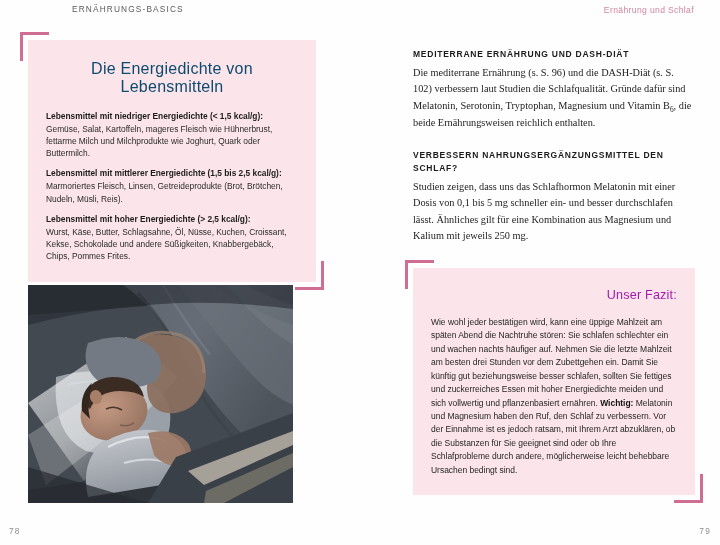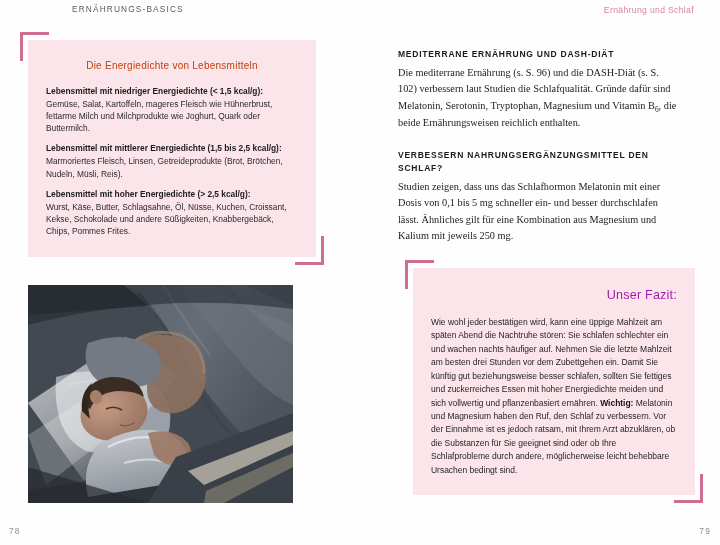--- a/index.html
+++ b/index.html
@@ -55,21 +55,21 @@
 
   
   .col-left {
     position: absolute;
     left: 28px;
     top: 40px;
     width: 290px;
   }
   .col-right {
     position: absolute;
-    left: 398px;
+    left: 413px;
     top: 48px;
     width: 282px;
   }
 
   
   .pinkbox {
     position: relative;
     background: #fbe4ea;
   }
   .bracket {
@@ -89,22 +89,22 @@
     right: -8px;
     border-width: 0 3px 3px 0;
   }
 
   
   #energiedichte-box {
     padding: 16px 18px 20px 18px;
     width: 252px;
   }
   .box-title {
-    color: #c2410c;
-    font-size: 10px;
+    color: #0c4a6e;
+    font-size: 16px;
     font-weight: 400;
     letter-spacing: 0.25px;
     text-align: center;
     margin: 4px 0 15px 0;
   }
   .sec {
     margin-bottom: 9px;
   }
   .sec:last-child { margin-bottom: 0; }
   .sec-head {

